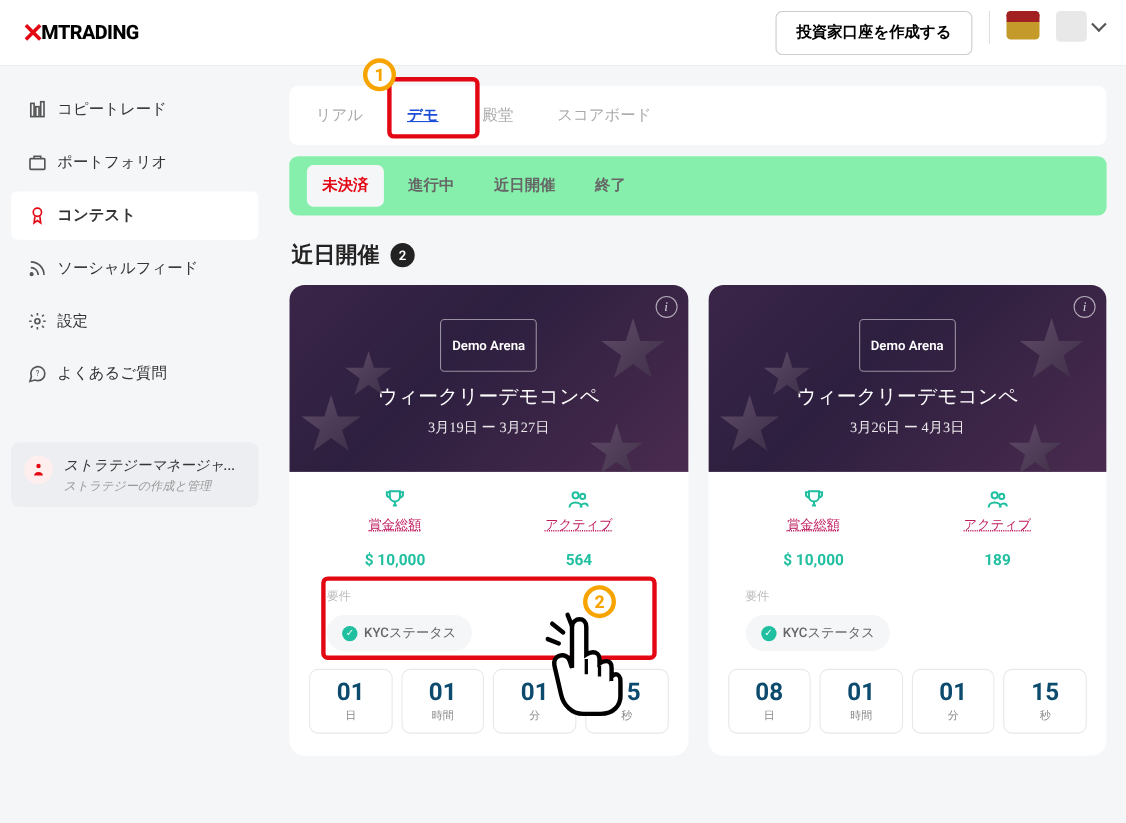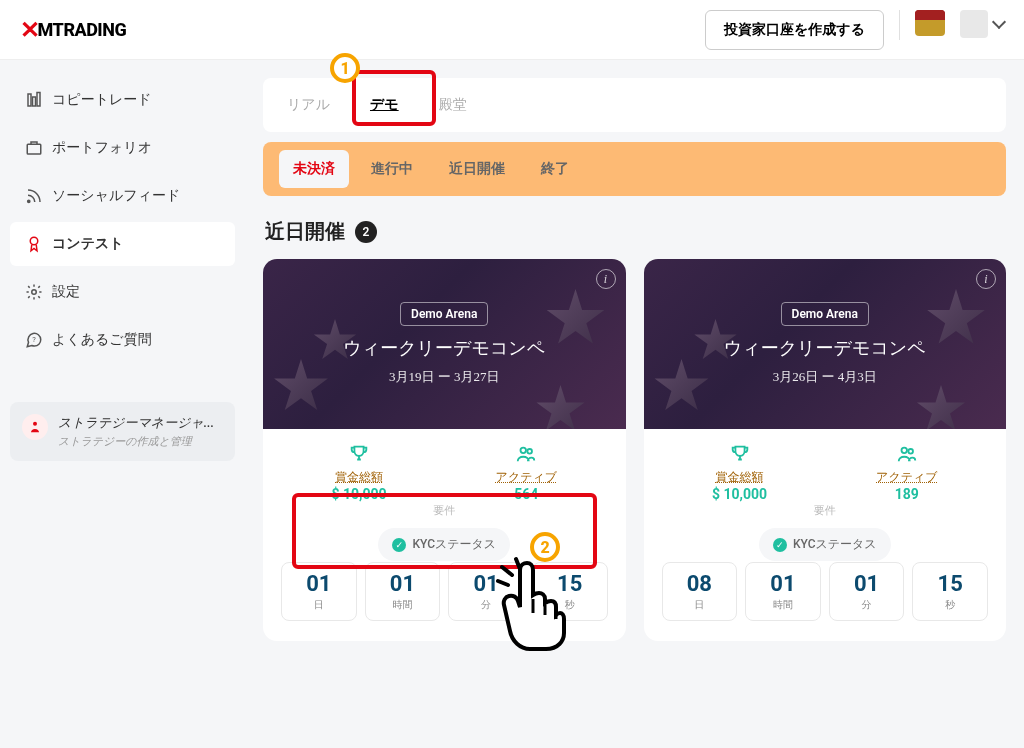--- a/index.html
+++ b/index.html
@@ -28,55 +28,55 @@
 .side-item.active { background: #fff; font-weight: 600; }
 .side-icon { width: 20px; height: 20px; display: flex; align-items: center; justify-content: center; color: #555; }
 .strategy-card { background: #eceef1; border-radius: 8px; padding: 12px; display: flex; gap: 10px; margin-top: 40px; cursor: pointer; font-style: italic; }
 .strategy-icon { width: 26px; height: 26px; border-radius: 50%; background: #fee; display: flex; align-items: center; justify-content: center; flex-shrink: 0; }
 .strategy-title { font-size: 13px; color: #333; font-weight: 500; }
 .strategy-sub { font-size: 11px; color: #999; margin-top: 2px; }
 
 
 .tabs-row { background: #fff; border-radius: 8px; padding: 0 24px; display: flex; gap: 40px; position: relative; }
 .tab { padding: 18px 0; font-size: 14px; color: #aaa; cursor: pointer; font-weight: 500; }
-.tab.active { color: #000000; font-weight: 700; text-decoration: underline; }
+.tab.active { color: #1d4ed8; font-weight: 700; text-decoration: underline; }
 .red-box-1 { position: absolute; border: 4px solid #e30613; border-radius: 6px; left: 352px; top: 70px; width: 84px; height: 56px; pointer-events: none; }
 .annot-circle { position: absolute; width: 30px; height: 30px; border-radius: 50%; background: #fff; border: 4px solid #f7a400; color: #f7a400; font-weight: 800; display: flex; align-items: center; justify-content: center; font-size: 16px; pointer-events: none; }
 .annot-1 { left: 330px; top: 53px; }
 
 
-.filter-row { background: #fdba74; border-radius: 8px; padding: 8px 16px; display: flex; gap: 8px; margin-top: 10px; }
+.filter-row { background: #86efac; border-radius: 8px; padding: 8px 16px; display: flex; gap: 8px; margin-top: 10px; }
 .filter-tab { padding: 10px 14px; font-size: 14px; color: #666; cursor: pointer; border-radius: 6px; font-weight: 700; }
 .filter-tab.active { background: #f5f6f8; color: #e30613; font-weight: 700; }
 
 
 .section-title { display: flex; align-items: center; gap: 10px; margin: 22px 0 14px 2px; font-size: 20px; font-weight: 700; color: #222; }
 .count-badge { width: 22px; height: 22px; border-radius: 50%; background: #222; color: #fff; font-size: 12px; display: flex; align-items: center; justify-content: center; font-weight: 600; }
 
 
 .cards { display: flex; gap: 18px; }
 .card { flex: 1; background: #fff; border-radius: 14px; overflow: hidden; }
 .card-banner { height: 170px; background: linear-gradient(135deg, #3a2548 0%, #2d1f3f 40%, #4a2b4f 100%); position: relative; display: flex; flex-direction: column; align-items: center; justify-content: center; color: #fff; overflow: hidden; }
 .star { position: absolute; background: linear-gradient(135deg, #6a5671, #3d2f47); clip-path: polygon(50% 0%, 61% 35%, 98% 35%, 68% 57%, 79% 91%, 50% 70%, 21% 91%, 32% 57%, 2% 35%, 39% 35%); opacity: 0.8; }
 .s1 { width: 56px; height: 56px; left: 10px; top: 100px; }
 .s2 { width: 44px; height: 44px; left: 50px; top: 60px; }
 .s3 { width: 60px; height: 60px; right: 20px; top: 30px; }
 .s4 { width: 50px; height: 50px; right: 40px; bottom: -6px; }
 .info-icon { position: absolute; right: 10px; top: 10px; width: 20px; height: 20px; border: 1.5px solid rgba(255,255,255,0.6); border-radius: 50%; display: flex; align-items: center; justify-content: center; font-size: 12px; color: rgba(255,255,255,0.8); font-style: italic; font-family: Georgia; }
-.arena-badge { border: 1px solid rgba(255,255,255,0.5); padding: 4px 10px; border-radius: 4px; font-size: 12px; font-weight: 600; margin-bottom: 10px; }
+.arena-badge { border: 1px solid rgba(255,255,255,0.5); padding: 16px 10px; border-radius: 4px; font-size: 12px; font-weight: 600; margin-bottom: 10px; }
 .contest-title { font-size: 18px; font-weight: 400; margin-bottom: 8px; }
 .contest-dates { font-size: 13px; opacity: 0.9; font-family: Liberation Serif, serif; }
 
 .card-body { padding: 14px; }
 .stats-row { display: flex; justify-content: space-around; text-align: center; }
 .stat-icon { color: #1fbfa0; margin-bottom: 4px; height: 22px; display: flex; align-items: center; justify-content: center; }
-.stat-label { font-size: 12px; color: #a16207; text-decoration: underline dotted; margin-bottom: 0; }
+.stat-label { font-size: 12px; color: #be185d; text-decoration: underline dotted; margin-bottom: 16px; }
 .stat-value { font-size: 14px; font-weight: 700; color: #1fbfa0; }
 
-.req-box { margin: 1px 20px; text-align: center; position: relative; }
+.req-box { margin: 16px 20px; position: relative; }
 .req-label { font-size: 11px; color: #bbb; margin-bottom: 10px; }
 .req-status { display: inline-flex; align-items: center; gap: 6px; background: #f5f6f8; padding: 8px 14px; border-radius: 18px; font-size: 12px; color: #666; font-weight: 500; }
 .check-icon { width: 14px; height: 14px; border-radius: 50%; background: #1fbfa0; color: #fff; display: flex; align-items: center; justify-content: center; font-size: 9px; }
 .red-frame-2 { border: 4px solid #e30613; border-radius: 6px; position: absolute; top: -10px; left: -5px; right: -5px; bottom: -8px; pointer-events: none; }
 
 .countdown-row { display: flex; gap: 8px; padding: 0 4px 6px; }
 .count-cell { flex: 1; border: 1px solid #e8e8e8; border-radius: 8px; text-align: center; padding: 8px 2px; }
 .count-num { font-size: 22px; font-weight: 700; color: #0c4a6e; }
 .count-unit { font-size: 10px; color: #888; margin-top: 2px; }
 
@@ -117,37 +117,37 @@
     </div>
     <div class="side-item">
       <span class="side-icon">
         <svg width="18" height="18" viewBox="0 0 24 24" fill="none" stroke="currentColor" stroke-width="2">
             <rect x="3" y="7" width="18" height="13" rx="1"></rect>
             <path d="M8 7V4h8v3"></path>
           </svg>
       </span>
       <span>ポートフォリオ</span>
     </div>
+    <div class="side-item active">
+      <span class="side-icon" style="color:#e30613">
+        <svg width="18" height="18" viewBox="0 0 24 24" fill="none" stroke="currentColor" stroke-width="2">
+            <circle cx="12" cy="8" r="5"></circle>
+            <path d="M9 13l-1 8 4-3 4 3-1-8"></path>
+          </svg>
+      </span>
+      <span>コンテスト</span>
+    </div>
     <div class="side-item">
       <span class="side-icon">
         <svg width="18" height="18" viewBox="0 0 24 24" fill="none" stroke="currentColor" stroke-width="2">
             <path d="M4 11a9 9 0 019 9M4 4a16 16 0 0116 16"></path>
             <circle cx="5" cy="19" r="1.5" fill="currentColor"></circle>
           </svg>
       </span>
       <span>ソーシャルフィード</span>
-    </div>
-    <div class="side-item active">
-      <span class="side-icon" style="color:#e30613">
-        <svg width="18" height="18" viewBox="0 0 24 24" fill="none" stroke="currentColor" stroke-width="2">
-            <circle cx="12" cy="8" r="5"></circle>
-            <path d="M9 13l-1 8 4-3 4 3-1-8"></path>
-          </svg>
-      </span>
-      <span>コンテスト</span>
     </div>
     <div class="side-item">
       <span class="side-icon">
         <svg width="18" height="18" viewBox="0 0 24 24" fill="none" stroke="currentColor" stroke-width="2">
             <circle cx="12" cy="12" r="3"></circle>
             <path d="M12 2v3M12 19v3M4.2 4.2l2.1 2.1M17.7 17.7l2.1 2.1M2 12h3M19 12h3M4.2 19.8l2.1-2.1M17.7 6.3l2.1-2.1"></path>
           </svg>
       </span>
       <span>設定</span>
     </div>
@@ -173,20 +173,21 @@
         <div class="strategy-sub">ストラテジーの作成と管理</div>
       </div>
     </div>
   </div>
 
   <div class="main">
     <div class="tabs-row">
       <div class="tab">リアル</div>
       <div class="tab active">デモ</div>
       <div class="tab">殿堂</div>
+      <div class="tab">スコアボード</div>
     </div>
 
     <div class="filter-row">
       <div class="filter-tab active">未決済</div>
       <div class="filter-tab">進行中</div>
       <div class="filter-tab">近日開催</div>
       <div class="filter-tab">終了</div>
     </div>
 
     <div class="section-title">

